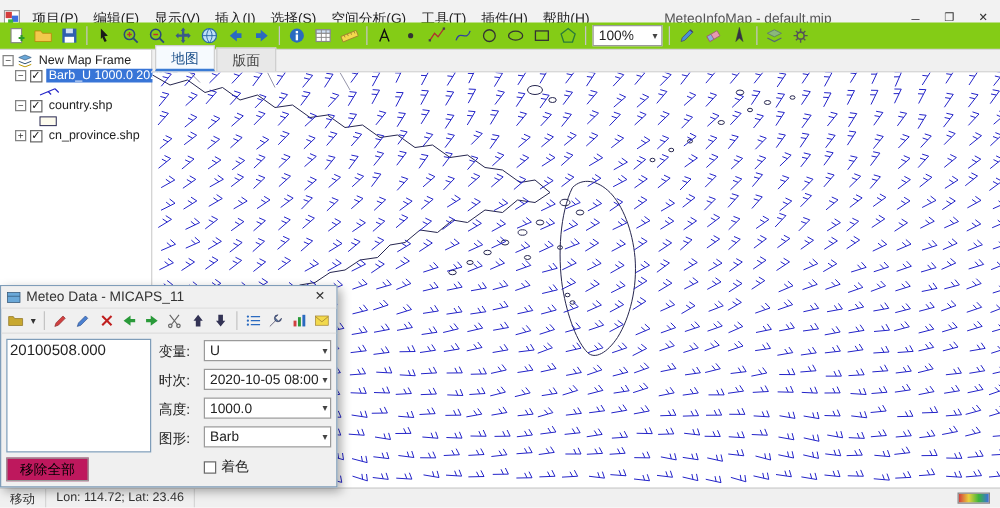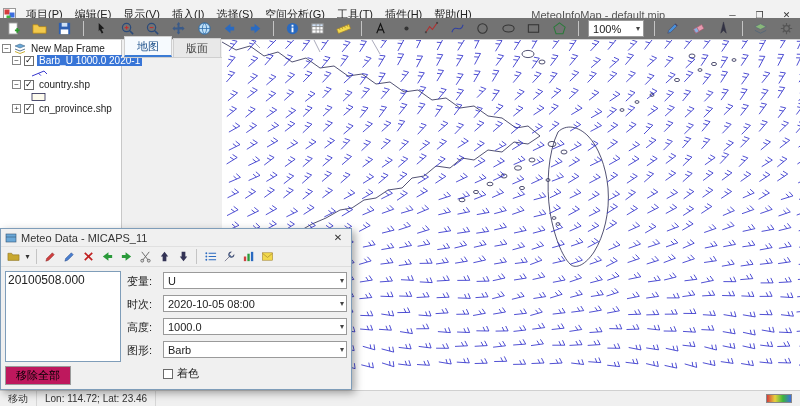--- a/index.html
+++ b/index.html
@@ -9,47 +9,47 @@
   
   .titlebar { position:absolute; top:0; left:0; right:0; height:30px; display:flex; align-items:center; background:#f2f2f2; border-bottom:1px solid #e2e2e2; }
   .app-icon { width:13px; height:13px; margin:0 4px 0 3px; flex:0 0 auto; }
   .menu-items { display:flex; align-items:center; }
   .menu-item { padding:1px 6px; cursor:default; }
   .title-text { flex:1; text-align:center; color:#555; white-space:nowrap; overflow:hidden; }
   .win-controls { display:flex; height:18px; }
   .win-btn { width:27px; height:18px; display:flex; align-items:center; justify-content:center; font-size:9px; color:#333; }
 
   
-  .toolbar { position:absolute; top:18px; left:0; right:0; height:22px; display:flex; align-items:center; padding:0 3px; background:#737373; border-bottom:1px solid #d6d6d6;justify-content:space-between; }
+  .toolbar { position:absolute; top:18px; left:0; right:0; height:22px; display:flex; align-items:center; padding:0 3px; background:#84cc16; border-bottom:1px solid #d6d6d6; }
   .tbtn { width:21px; height:19px; display:flex; align-items:center; justify-content:center; border:1px solid transparent; }
   .tbtn svg { width:15px; height:15px; }
   .tsep { width:1px; height:15px; background:#c4c4c4; margin:0 3px; flex:0 0 auto; }
   .zoom-combo { display:flex; align-items:center; justify-content:space-between; width:56px; height:17px; background:#fff; border:1px solid #9a9a9a; padding:0 1px 0 4px; margin:0 2px; }
   .combo-caret { font-size:8px; color:#444; padding:0 2px; }
 
   
   .workspace { position:absolute; top:40px; left:0; right:0; bottom:16px; display:flex; }
   .tree-panel { width:122px; background:#fff; border-right:1px solid #c8c8c8; padding-top:3px; font-size:10px; }
   .tree-row { display:flex; align-items:center; height:11px; margin:0 0 1px 2px; gap:3px; white-space:nowrap; }
   .indent1 { margin-left:12px; } .indent2 { margin-left:30px; }
   .expander { width:9px; height:9px; border:1px solid #848484; background:#fff; font-size:8px; line-height:7px; text-align:center; color:#333; flex:0 0 auto; }
   .checkbox { width:10px; height:10px; border:1px solid #6a6a6a; background:#fff; position:relative; flex:0 0 auto; }
   .checkbox.checked::after { content:"✓"; position:absolute; left:0px; top:-2px; font-size:9px; color:#111; }
   .row-label { padding:0 2px; }
   .tree-row.selected .row-label { background:#3875d7; color:#fff; }
 
-  .main-area { flex:1; display:flex; min-width:0; }
+  .main-area { flex:1; display:flex; flex-direction:column; min-width:0; }
   .tab-bar { height:18px; display:flex; align-items:flex-end; background:#f0f0f0; border-bottom:1px solid #cfcfcf; padding-left:2px; }
   .tab { padding:2px 12px 1px 12px; border:1px solid #cfcfcf; border-bottom:none; margin-right:1px; background:#e8e8e8; color:#444; }
   .tab.active { background:#f6fafe; color:#1b4f8a; border-bottom:2px solid #3a7bd5; }
   .map-area { flex:1; position:relative; background:#ffffff; overflow:hidden; }
   .map-area svg { position:absolute; left:0; top:0; }
 
   
-  .dialog { position:absolute; left:0; top:228px; width:352px; height:162px; background:#f0f0f0; border:1px solid #7f9db9; box-shadow:3px 3px 8px rgba(0,0,0,0.35); display:flex; flex-direction:column; z-index:50; }
+  .dialog { position:absolute; left:0; top:228px; width:270px; height:162px; background:#f0f0f0; border:1px solid #7f9db9; box-shadow:3px 3px 8px rgba(0,0,0,0.35); display:flex; flex-direction:column; z-index:50; }
   .dialog-titlebar { height:18px; display:flex; align-items:center; padding:0 4px; gap:4px; background:#f0f0f0; border-bottom:1px solid #e0e0e0; }
   .dialog-title { flex:1; color:#333; }
   .dialog-close { width:18px; text-align:center; font-size:10px; color:#333; }
   .dialog-toolbar { height:20px; display:flex; align-items:center; padding:0 3px; gap:1px; border-bottom:1px solid #ddd; }
   .dbtn { width:18px; height:17px; display:flex; align-items:center; justify-content:center; border:1px solid transparent; }
   .dbtn svg { width:13px; height:13px; }
   .dcaret { width:9px; font-size:8px; color:#333; text-align:center; }
   .dialog-body { flex:1; display:flex; padding:4px; gap:6px; }
   .left-col { width:116px; display:flex; flex-direction:column; gap:4px; }
   .file-list { flex:1; background:#fff; border:1px solid #7f9db9; padding:1px 2px; font-size:12px; overflow:hidden; }

